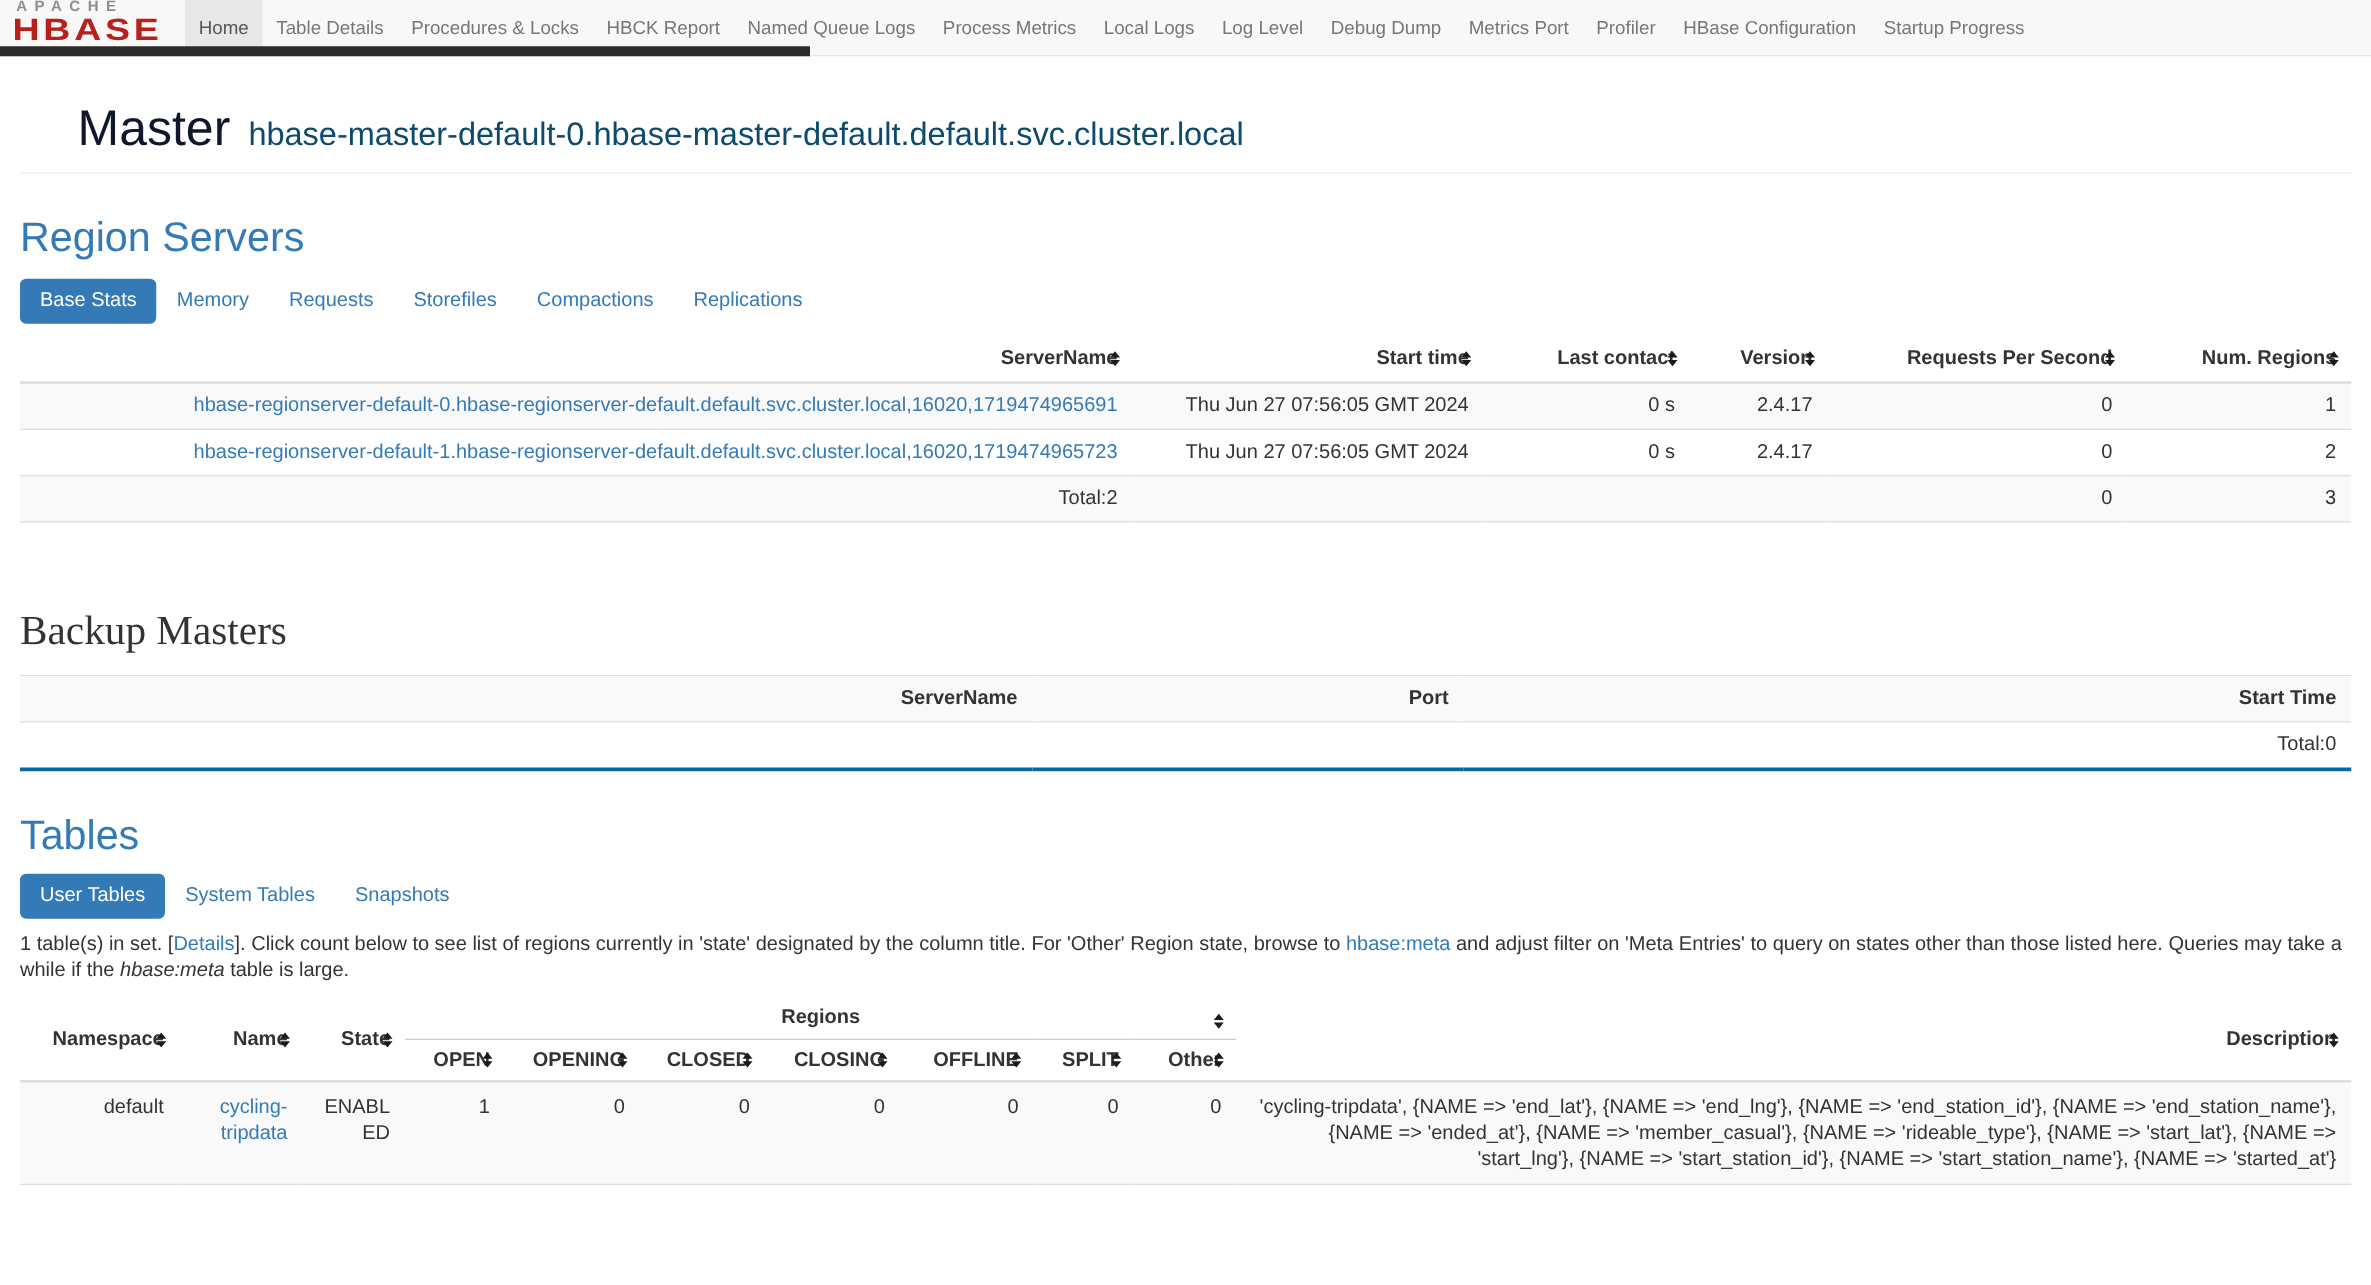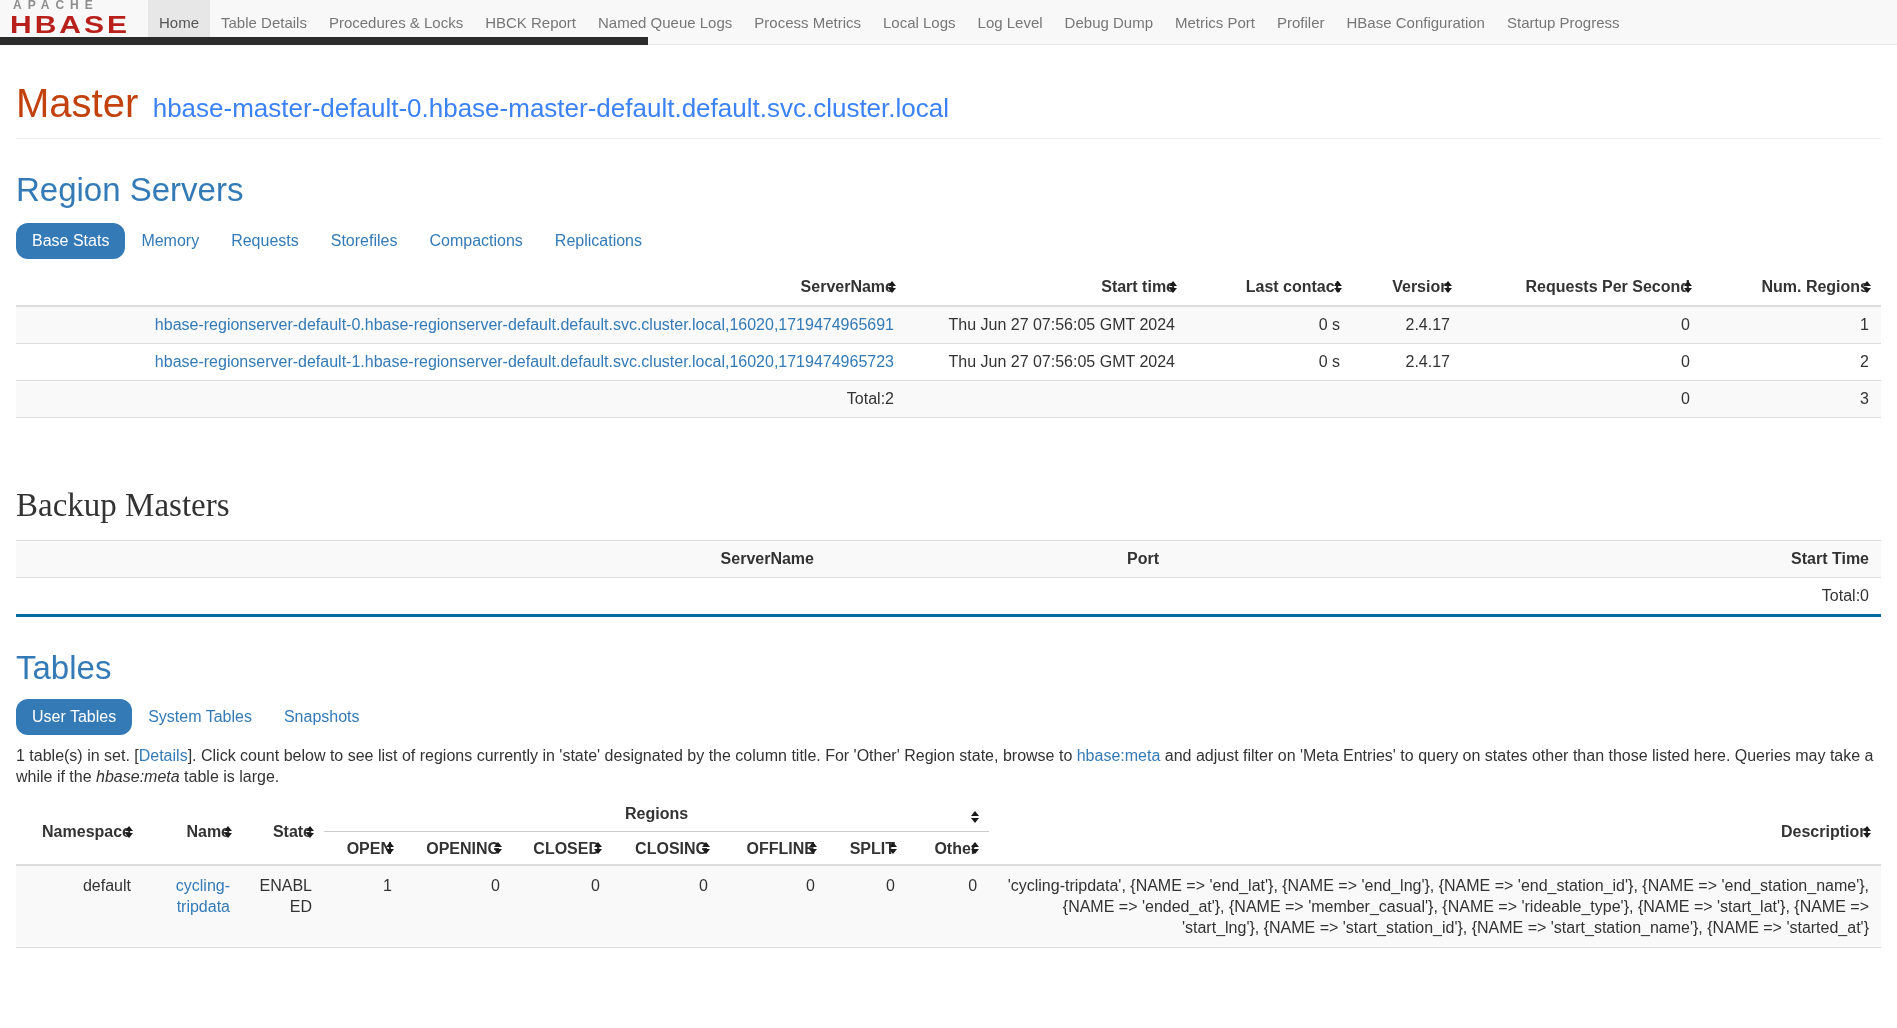--- a/index.html
+++ b/index.html
@@ -61,40 +61,40 @@
     background: #2b2b2b;
   }
 
   
   .container { padding: 0 16px; }
   .page-header {
     margin-top: 36px;
     padding-bottom: 12px;
     border-bottom: 1px solid #eee;
   }
-  .page-header h1 { font-size: 40px; font-weight: normal; color: #c2410c; display: inline; }
-  .page-header .hostname { font-size: 26px; color: #3b82f6; font-weight: normal; margin-left: 10px; }
+  .page-header h1 { font-size: 40px; font-weight: normal; color: #0f172a; display: inline; margin-left: 46px; }
+  .page-header .hostname { font-size: 26px; color: #0c4a6e; font-weight: normal; margin-left: 10px; }
 
   h2.section-title { font-size: 33px; font-weight: normal; color: #333; }
   h2.section-title.linkish { color: #337ab7; margin-top: 32px; }
   .rs-title { margin: 46px 0 14px; }
   .bm-title { margin: 69px 0 16px; font-family: Liberation Serif, serif; }
   .tbl-title { margin: 44px 0 12px; }
 
   
   .pills { list-style: none; display: flex; margin-bottom: 10px; }
   .pills li {
     padding: 9px 16px;
     font-size: 16px;
     color: #337ab7;
     border-radius: 5px;
     cursor: pointer;
     white-space: nowrap;
   }
-  .pills li.active { background: #337ab7; color: #fff; border-radius: 12px; }
+  .pills li.active { background: #337ab7; color: #fff; }
 
   
   table { border-collapse: collapse; width: 100%; table-layout: fixed; }
   th, td {
     text-align: right;
     padding: 9px 12px;
     font-size: 16px;
     vertical-align: top;
     word-wrap: break-word;
   }

